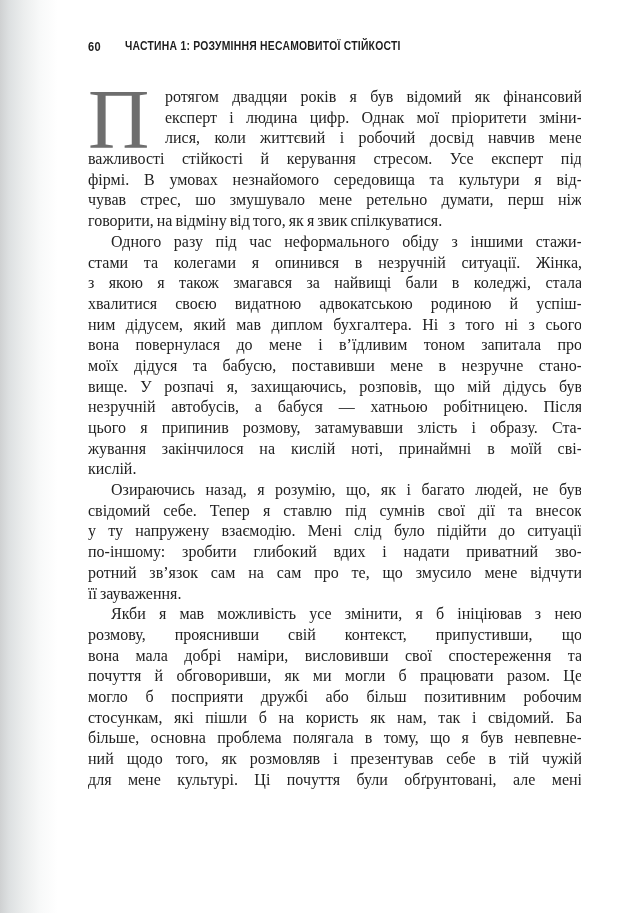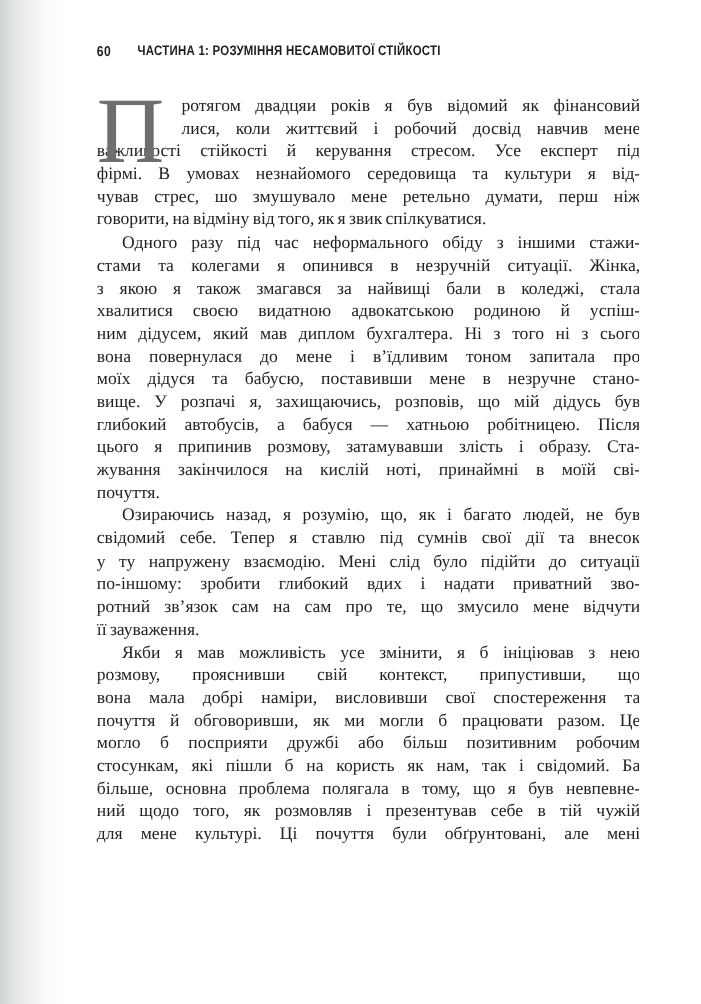--- a/index.html
+++ b/index.html
@@ -91,39 +91,40 @@
 
   <div class="page-header">
     <span class="page-number">60</span>
     <span class="running-head">ЧАСТИНА 1: РОЗУМІННЯ НЕСАМОВИТОЇ СТІЙКОСТІ</span>
   </div>
 
   <div class="body-text">
       <div class="para">
         <span class="dropcap">П</span>
         <div class="line dc-pad">ротягом двадцяи років я був відомий як фінансовий</div>
+        <div class="line dc-pad">експерт і людина цифр. Однак мої пріоритети зміни-</div>
         <div class="line dc-pad">лися, коли життєвий і робочий досвід навчив мене</div>
         <div class="line">важливості стійкості й керування стресом. Усе експерт під</div>
         <div class="line">фірмі. В умовах незнайомого середовища та культури я від-</div>
         <div class="line">чував стрес, шо змушувало мене ретельно думати, перш ніж</div>
         <div class="line flush-left">говорити, на відміну від того, як я звик спілкуватися.</div>
       </div>
       <div class="para">
         <div class="line indent">Одного разу під час неформального обіду з іншими стажи-</div>
         <div class="line">стами та колегами я опинився в незручній ситуації. Жінка,</div>
         <div class="line">з якою я також змагався за найвищі бали в коледжі, стала</div>
         <div class="line">хвалитися своєю видатною адвокатською родиною й успіш-</div>
         <div class="line">ним дідусем, який мав диплом бухгалтера. Ні з того ні з сього</div>
         <div class="line">вона повернулася до мене і в’їдливим тоном запитала про</div>
         <div class="line">моїх дідуся та бабусю, поставивши мене в незручне стано-</div>
         <div class="line">вище. У розпачі я, захищаючись, розповів, що мій дідусь був</div>
-        <div class="line">глибокий автобусів, а бабуся — хатньою робітницею. Після</div>
+        <div class="line">незручній автобусів, а бабуся — хатньою робітницею. Після</div>
         <div class="line">цього я припинив розмову, затамувавши злість і образу. Ста-</div>
         <div class="line">жування закінчилося на кислій ноті, принаймні в моїй сві-</div>
-        <div class="line flush-left">почуття.</div>
+        <div class="line flush-left">кислій.</div>
       </div>
       <div class="para">
         <div class="line indent">Озираючись назад, я розумію, що, як і багато людей, не був</div>
         <div class="line">свідомий себе. Тепер я ставлю під сумнів свої дії та внесок</div>
         <div class="line">у ту напружену взаємодію. Мені слід було підійти до ситуації</div>
         <div class="line">по-іншому: зробити глибокий вдих і надати приватний зво-</div>
         <div class="line">ротний зв’язок сам на сам про те, що змусило мене відчути</div>
         <div class="line flush-left">її зауваження.</div>
       </div>
       <div class="para">

